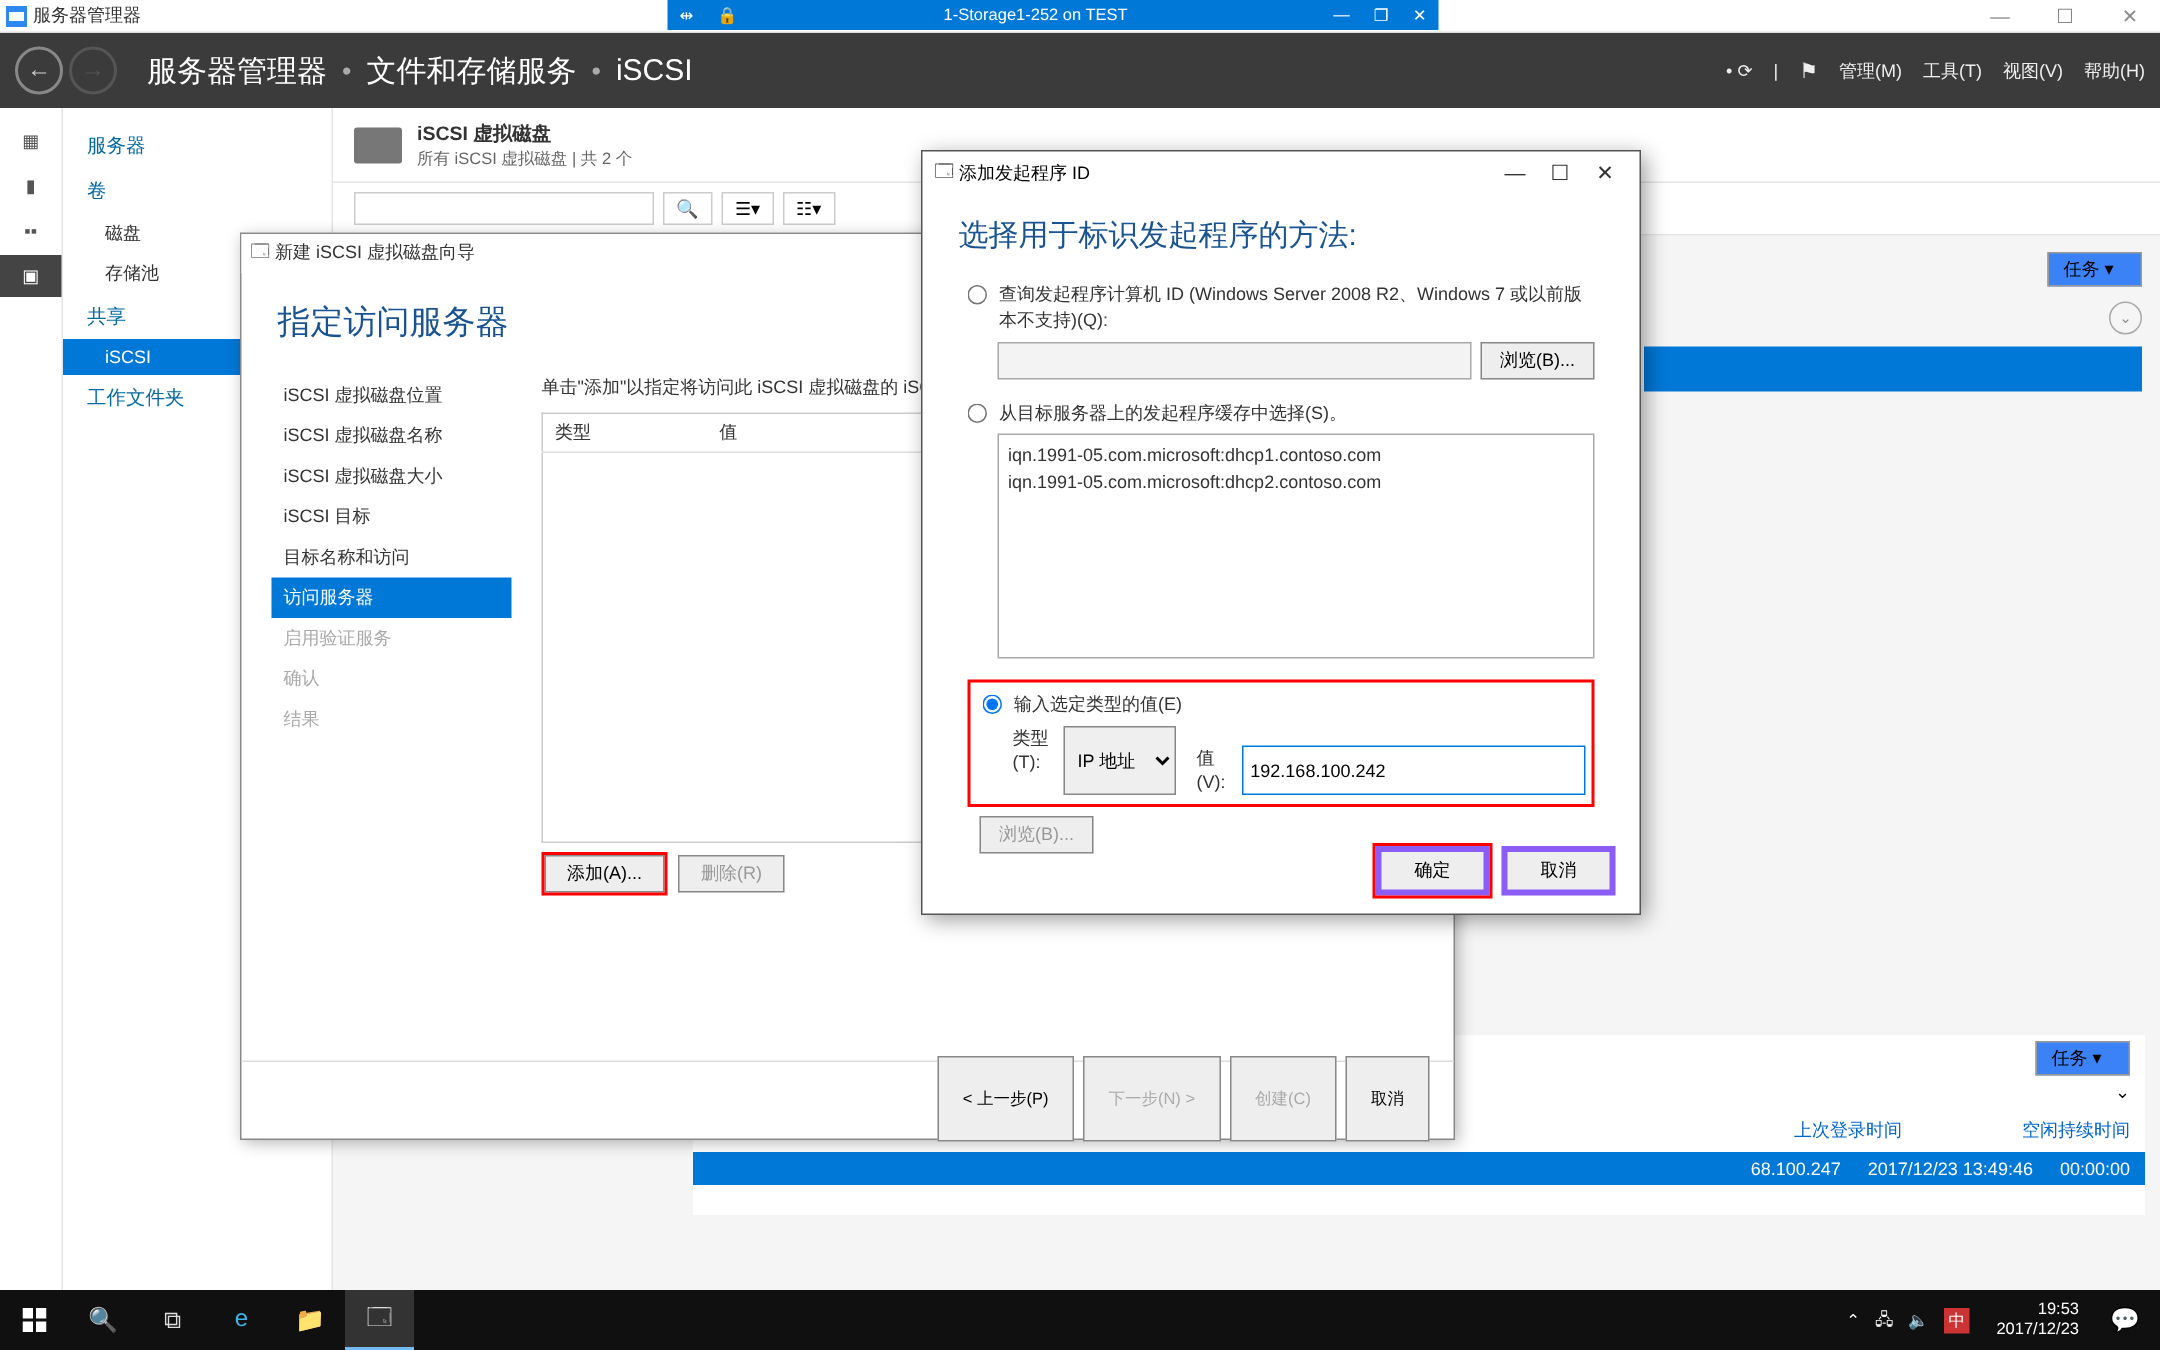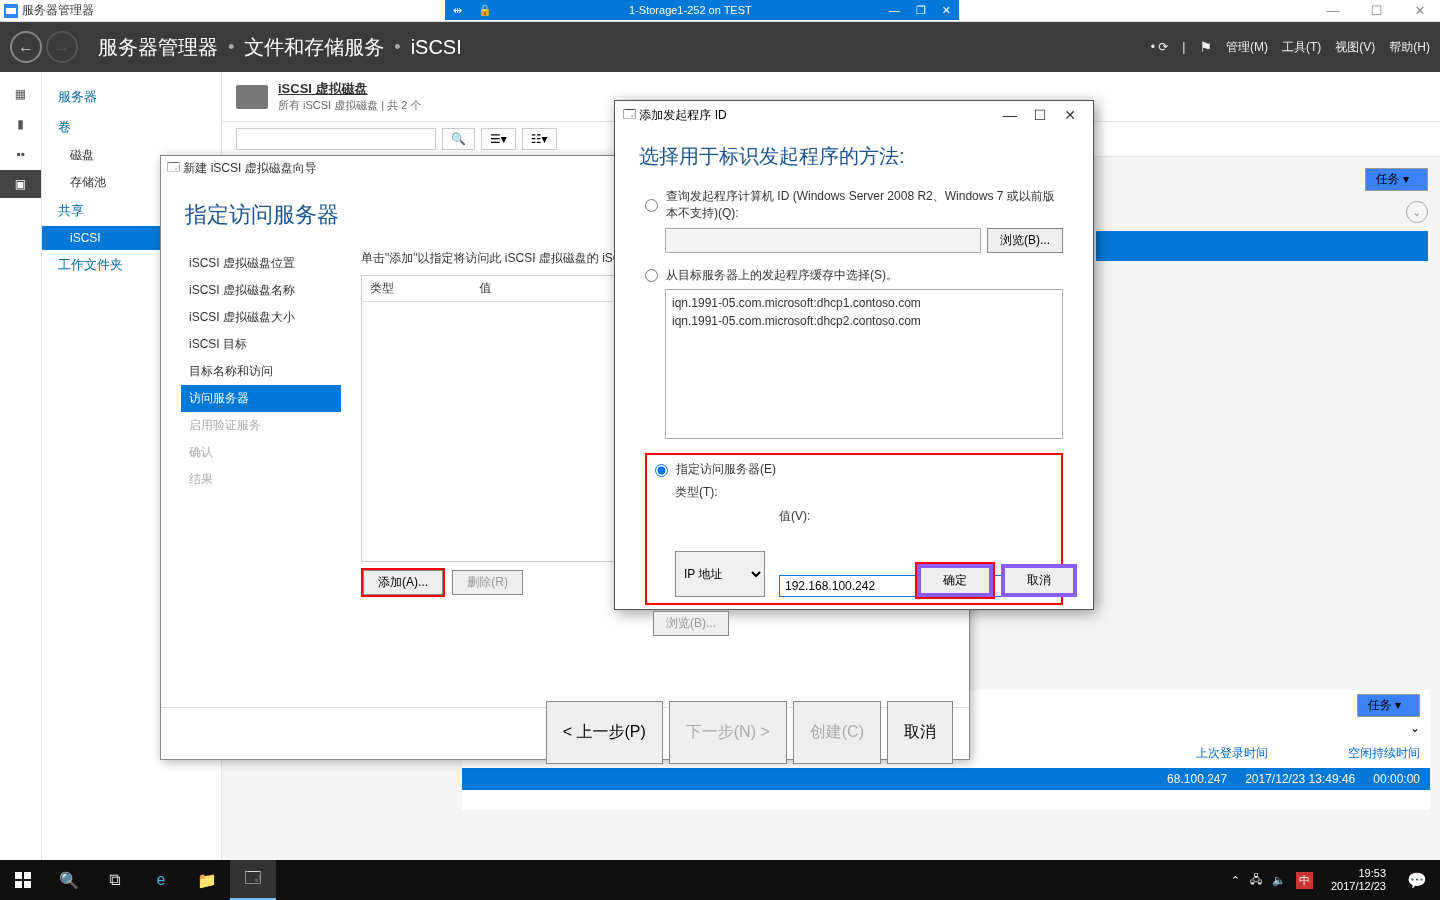--- a/index.html
+++ b/index.html
@@ -33,21 +33,21 @@
 .iconstrip .it.sel { background: #444; color: #fff; }
 
 .navpanel { width: 180px; background: #fff; border-right: 1px solid #e5e5e5; padding-top: 10px; }
 .navpanel .item { padding: 6px 16px; font-size: 13px; color: #0369a1; }
 .navpanel .sub { padding: 5px 28px; font-size: 12px; color: #333; }
 .navpanel .sub.sel { background: #0078d7; color: #fff; }
 
 .content { flex: 1; background: #f5f5f5; position: relative; }
 .section-hdr { background: #fff; padding: 8px 14px; display: flex; align-items: center; border-bottom: 1px solid #e5e5e5; }
 .section-hdr .ico { width: 32px; height: 24px; background: #777; margin-right: 10px; border-radius: 2px; }
-.section-hdr .txt .t1 { font-size: 13px; font-weight: bold; color: #333; text-decoration: underline; }
+.section-hdr .txt .t1 { font-size: 13px; font-weight: bold; color: #333; }
 .section-hdr .txt .t2 { font-size: 11px; color: #666; }
 .section-hdr .spacer { flex: 1; }
 .task-btn { border: 1px solid #999; padding: 2px 18px 2px 10px; font-size: 12px; background: #3b82f6; }
 
 .searchbar { background: #fff; padding: 6px 14px; border-bottom: 1px solid #e5e5e5; display: flex; gap: 6px; }
 .searchbar input { border: 1px solid #ccc; padding: 3px 6px; width: 200px; font-size: 12px; }
 .searchbar .sbtn { border: 1px solid #ccc; padding: 3px 8px; background: #fff; }
 
 
 .rightinfo { position: absolute; top: 96px; right: 12px; width: 332px; }
@@ -71,40 +71,40 @@
 .wizard .steps .step.dis { color: #aaa; }
 .wizard .pane { flex: 1; padding: 10px 20px; font-size: 12px; color: #333; }
 .wizard .pane .instr { margin-bottom: 8px; }
 .wizard .pane table { width: 100%; border: 1px solid #ccc; border-collapse: collapse; }
 .wizard .pane th { text-align: left; padding: 4px 8px; font-weight: normal; border-bottom: 1px solid #ddd; font-size: 12px; }
 .wizard .pane .tbody-empty { height: 260px; }
 .wizard .btnrow { padding: 8px 0 0 2px; }
 .wizard .btnrow button { padding: 3px 14px; font-size: 12px; border: 1px solid #888; background: #eee; margin-right: 6px; }
 .wizard .btnrow .hl { outline: 2px solid red; }
 .wizard .footer { height: 50px; border-top: 1px solid #ddd; display: flex; align-items: center; justify-content: flex-end; padding: 0 16px; gap: 6px; }
-.wizard .footer button { padding: 20px 16px; font-size: 16px; border: 1px solid #888; background: #eee; }
+.wizard .footer button { padding: 20px 16px; font-size: 11px; border: 1px solid #888; background: #eee; }
 .wizard .footer button:disabled { color: #aaa; }
 
 
 .dlg { position: absolute; left: 614px; top: 100px; width: 480px; height: 510px; background: #fff; border: 1px solid #555; box-shadow: 3px 3px 14px rgba(0,0,0,0.4); z-index: 10; }
 .dlg .titlebar { height: 28px; display: flex; align-items: center; padding: 0 8px; font-size: 12px; }
 .dlg .titlebar .spacer { flex: 1; }
 .dlg .titlebar .wbtn { width: 30px; text-align: center; font-size: 14px; color: #333; }
 .dlg .heading { font-size: 20px; color: #1a5490; padding: 14px 24px 18px; }
 .dlg .content-area { padding: 0 30px; font-size: 12px; color: #333; }
-.dlg .opt { display: flex; align-items: center; margin-bottom: 6px; }
+.dlg .opt { display: flex; align-items: flex-start; margin-bottom: 6px; }
 .dlg .opt input[type=radio] { margin: 2px 8px 0 0; }
 .dlg .opt .lbl { flex: 1; line-height: 1.4; }
 .dlg .row { display: flex; gap: 6px; margin: 4px 0 14px 20px; }
 .dlg .row input[type=text] { flex: 1; border: 1px solid #aaa; padding: 3px 5px; font-size: 12px; }
 .dlg .row button { padding: 3px 12px; border: 1px solid #888; background: #eee; font-size: 12px; }
 .dlg .listbox { margin: 4px 0 14px 20px; border: 1px solid #aaa; height: 150px; padding: 4px 6px; font-size: 12px; line-height: 1.5; }
 .dlg .boxed { border: 2px solid red; padding: 6px 8px; margin-top: 4px; }
 .dlg .typegrid { display: flex; gap: 14px; margin: 6px 0 0 20px; align-items: flex-end; }
-.dlg .typegrid .col { display: flex; flex-direction: column; gap: 48px; }
+.dlg .typegrid .col { display: flex; flex-direction: row; }
 .dlg .typegrid label { font-size: 12px; margin-bottom: 2px; }
 .dlg .typegrid select { border: 1px solid #888; padding: 14px 4px; font-size: 12px; width: 90px; }
 .dlg .typegrid input { border: 1px solid #0078d7; padding: 3px 5px; font-size: 12px; width: 240px; }
 .dlg .browse2 { margin: 6px 0 0 8px; }
 .dlg .browse2 button { padding: 3px 12px; border: 1px solid #888; background: #eee; font-size: 12px; color:#999; }
 .dlg .footer { position: absolute; bottom: 12px; right: 16px; display: flex; gap: 8px; }
 .dlg .footer button { padding: 4px 22px; border: 4px solid #8b5cf6; background: #eee; font-size: 12px; }
 .dlg .footer .ok { outline: 2px solid red; }
 
 
@@ -299,21 +299,21 @@
       <div class="lbl">从目标服务器上的发起程序缓存中选择(S)。</div>
     </div>
     <div class="listbox">
       <div>iqn.1991-05.com.microsoft:dhcp1.contoso.com</div>
       <div>iqn.1991-05.com.microsoft:dhcp2.contoso.com</div>
     </div>
 
     <div class="boxed">
       <div class="opt" style="margin-bottom:2px">
         <input type="radio" name="m" checked="" style="">
-        <div class="lbl">指定访问服务器(E)</div>
+        <div class="lbl">输入选定类型的值(E)</div>
       </div>
       <div class="typegrid">
         <div class="col">
           <label>类型(T):</label>
           <select>
             <option>IP 地址</option>
           </select>
         </div>
         <div class="col" style="flex:1">
           <label>值(V):</label>

